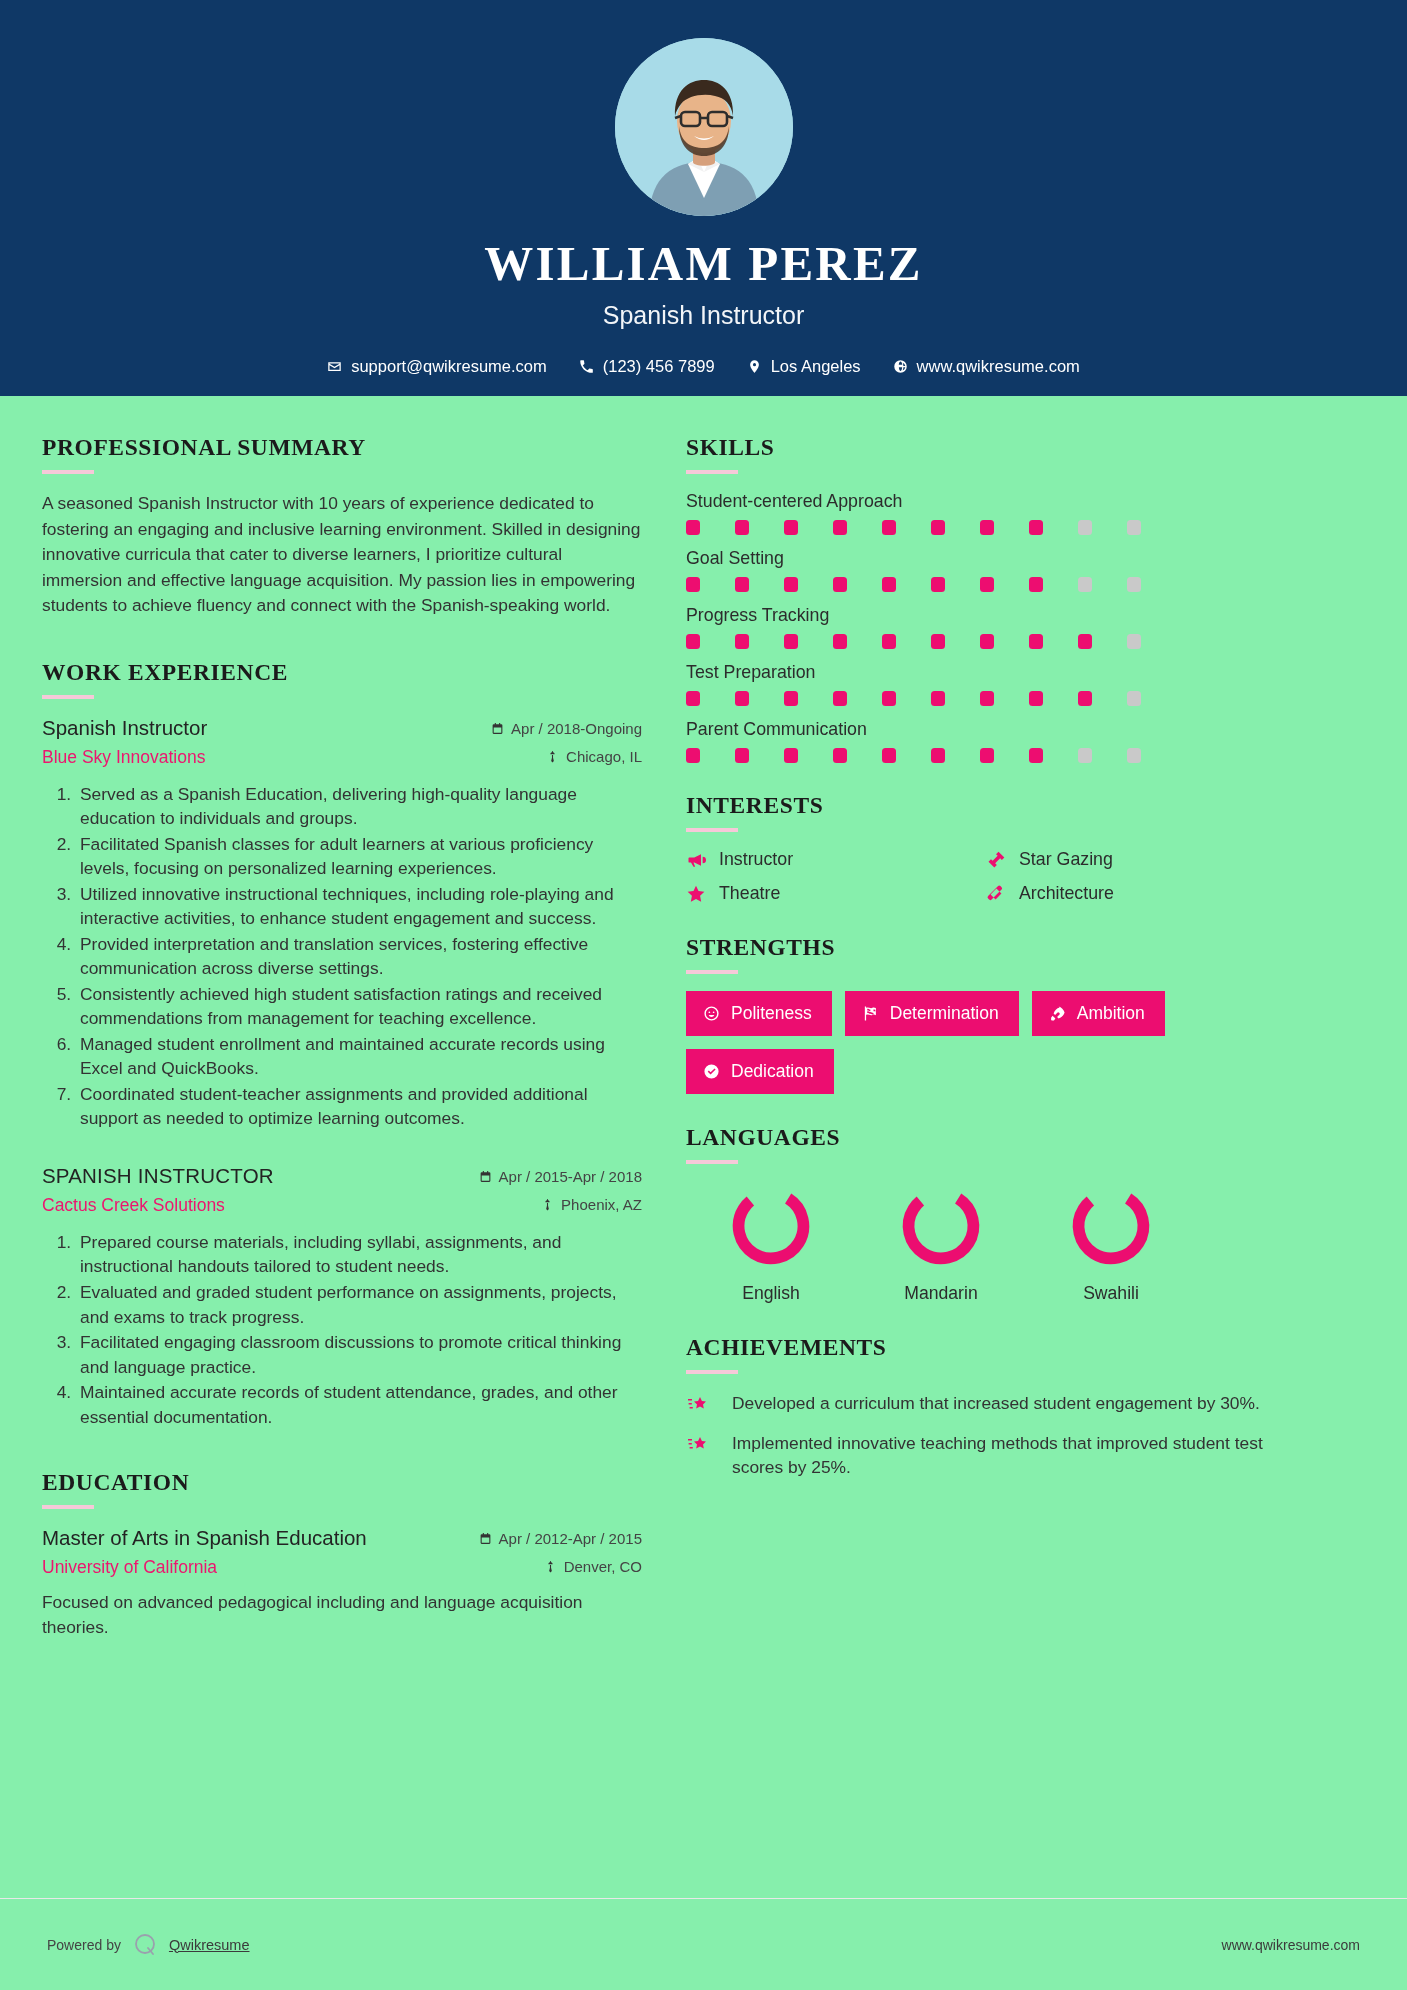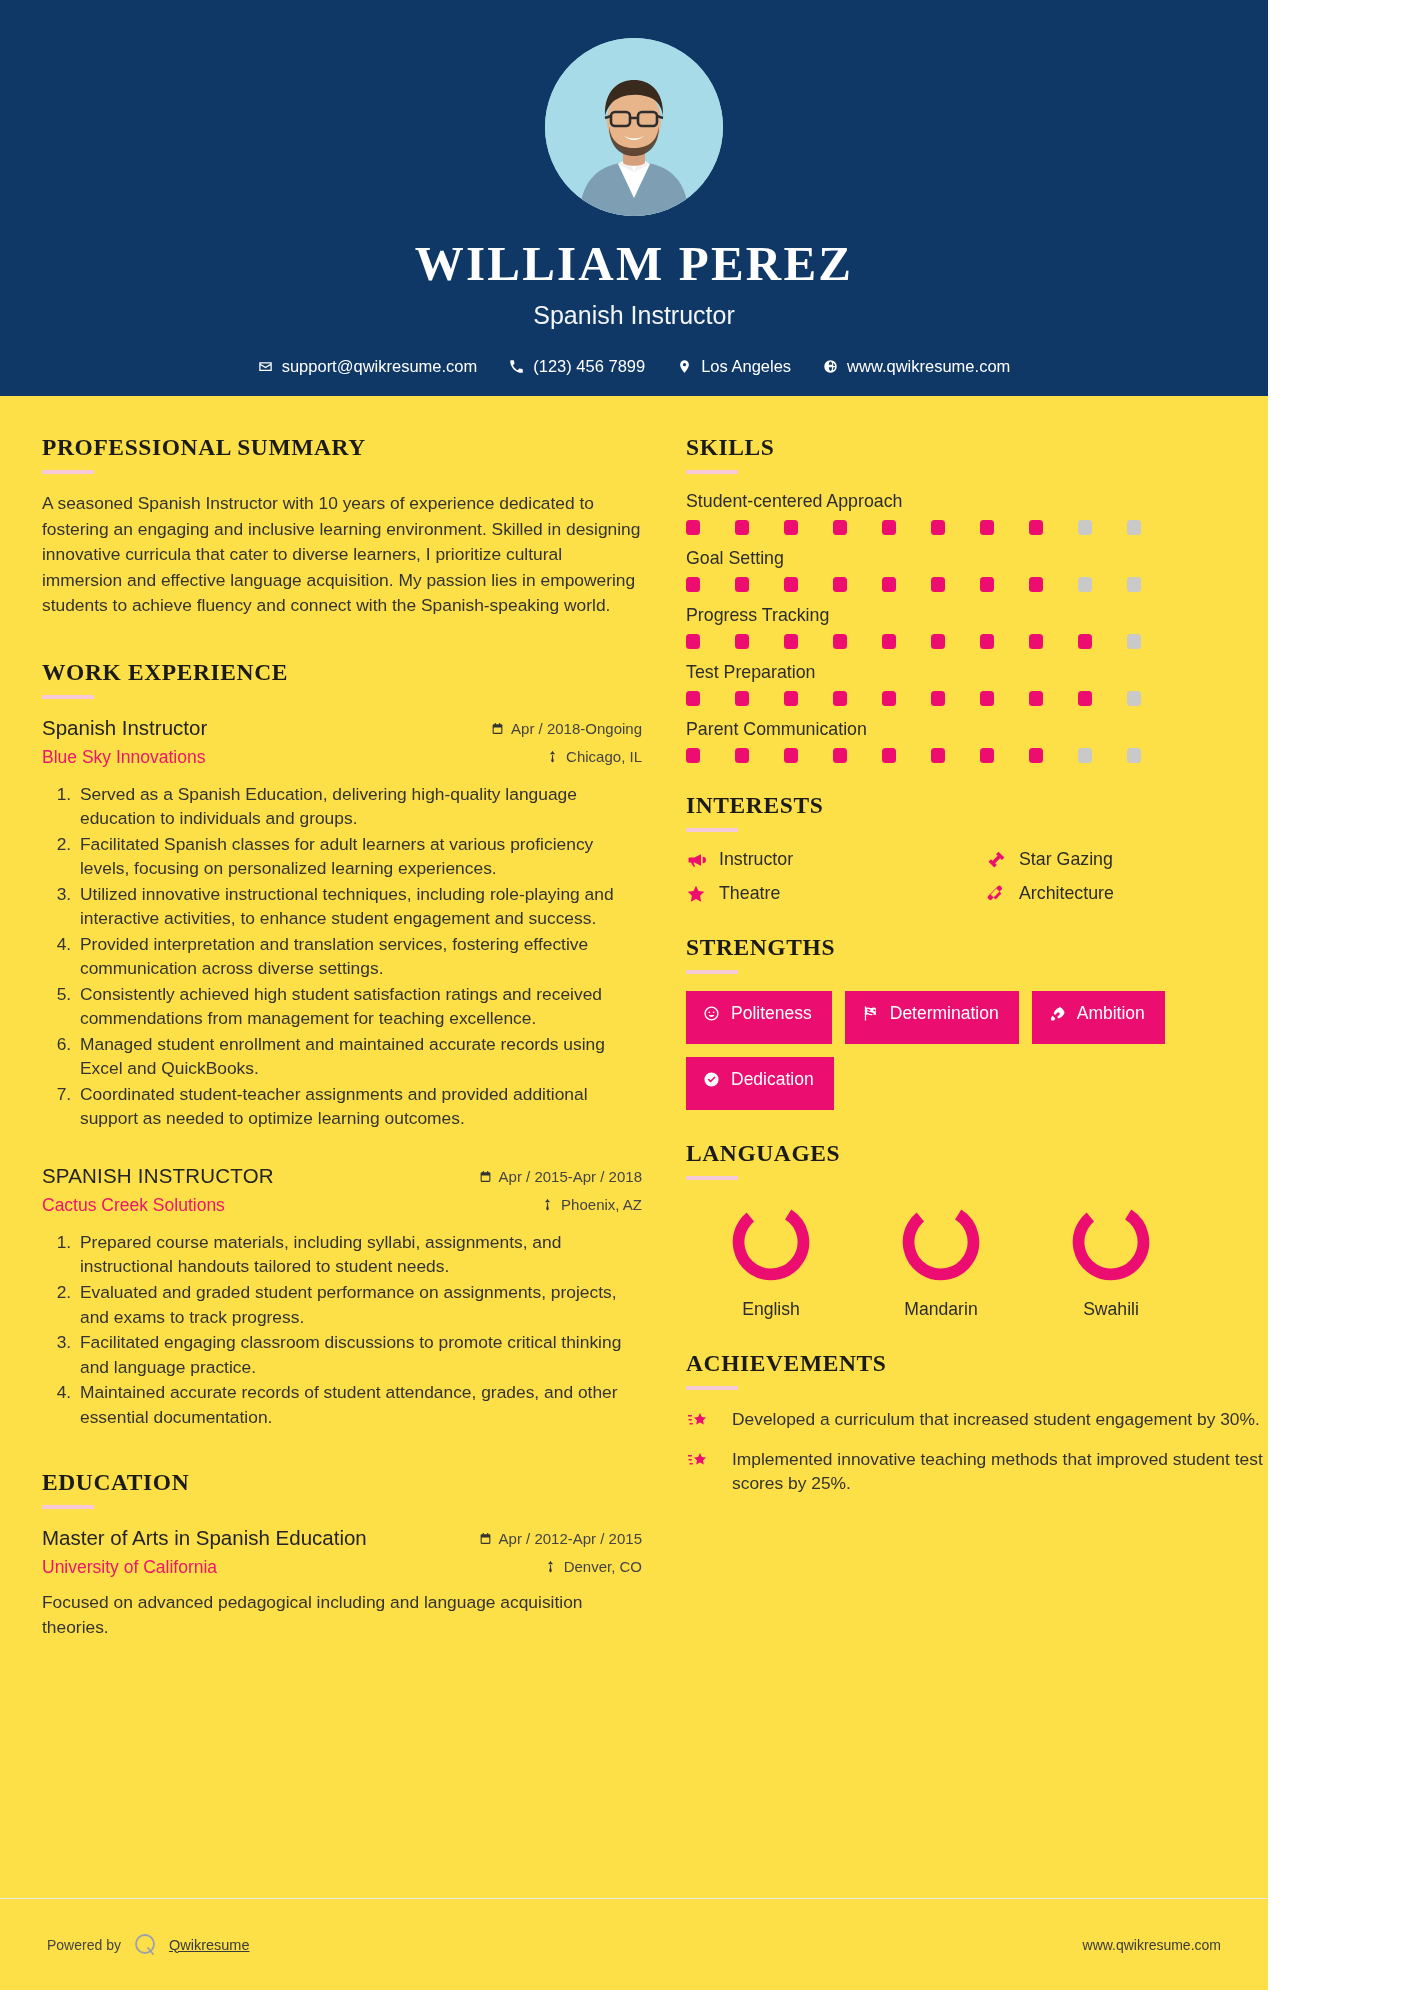--- a/index.html
+++ b/index.html
@@ -3,21 +3,21 @@
 <meta charset="utf-8">
 <style>
   * { box-sizing: border-box; margin: 0; padding: 0; }
   html, body {
     width: 1407px;
     height: 1990px;
     background: #ffffff;
     font-family: "Liberation Sans", sans-serif;
     color: #2b2b2b;
   }
-  .page { position: relative; width: 1268px; height: 1990px; background: #fde047; overflow: hidden; }
+  .page { position: relative; width: 1407px; height: 1990px; background: #86efac; overflow: hidden; }
 
   
   .header {
     background: #0f3866;
     height: 396px;
     width: 100%;
     display: flex;
     flex-direction: column;
     align-items: center;
     padding-top: 38px;
@@ -146,21 +146,21 @@
   .interest { display: flex; align-items: center; gap: 13px; font-size: 17.8px; color: #2c2c2c; }
   .interest .i-icon { width: 20px; height: 20px; display: flex; align-items: center; justify-content: center; flex: none; }
   .interest .i-icon svg { width: 20px; height: 20px; fill: #ec0f70; }
 
   
   .strengths-wrap { display: flex; flex-wrap: wrap; gap: 13px 13px; }
   .strength {
     background: #ec0d70;
     color: #fff;
     font-size: 17.5px;
-    padding: 12px 20px 20px 17px;
+    padding: 12px 20px 12px 17px;
     display: inline-flex;
     align-items: center;
     gap: 11px;
   }
   .strength svg { width: 17px; height: 17px; fill: #fff; flex: none; }
 
   
   .langs { display: flex; gap: 0; margin-top: 4px; }
   .lang { width: 170px; text-align: center; }
   .lang .ring { display: flex; justify-content: center; }

